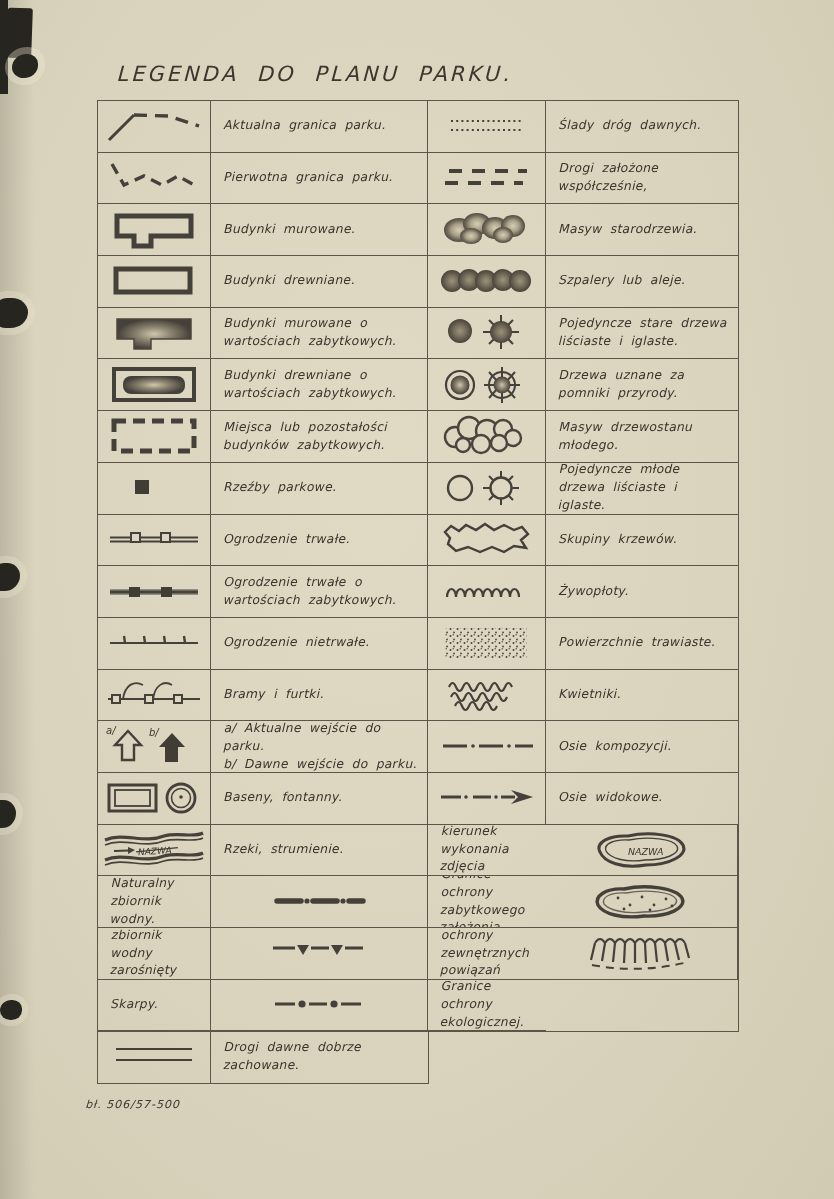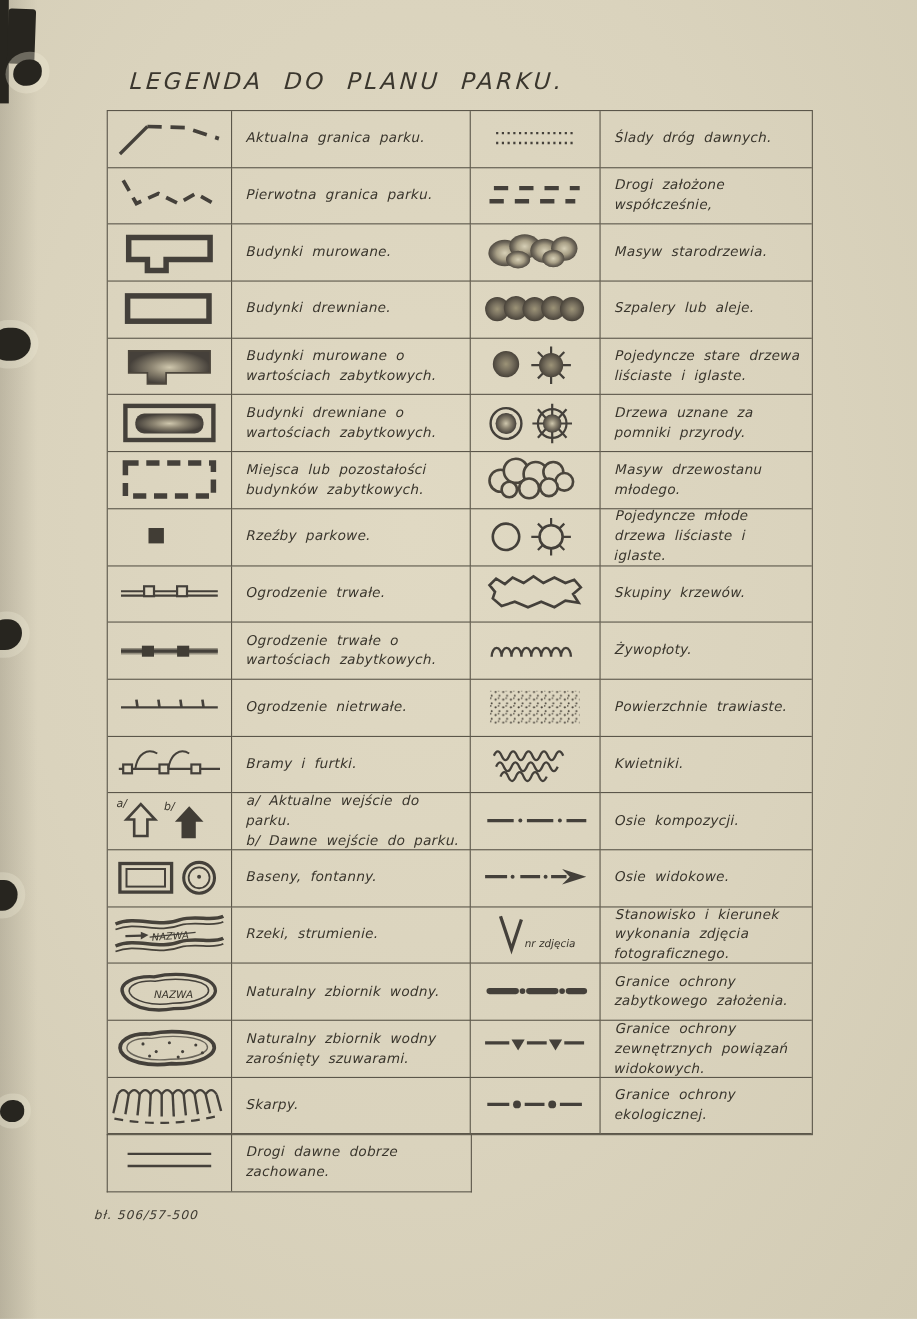--- a/index.html
+++ b/index.html
@@ -447,26 +447,20 @@
       <polygon points="33,23 26,20 26,27" fill="#44403a"></polygon>
       <g transform="rotate(-4 55 24)">
         <text x="36" y="27" font-size="9">NAZWA</text>
         <line x1="34" y1="23.5" x2="76" y2="22" stroke="#44403a" stroke-width="1.2"></line>
       </g>
     </svg>
   </div>
   <div class="cell tc">
       <div class="lbl">Rzeki, strumienie.</div>
     </div>
-  <div class="cell sc">
-    <svg viewBox="0 0 104 46" width="104" height="46">
-      <path d="M20 6 L30 36 L39 9" fill="none" stroke="#44403a" stroke-width="3"></path>
-      <text x="42" y="34" font-size="9.5">nr zdjęcia</text>
-    </svg>
-  </div>
   <div class="cell tc last">
       <div class="lbl">Stanowisko i kierunek wykonania zdjęcia fotograficznego.</div>
     </div>
 
   <div class="cell sc">
     <svg viewBox="0 0 104 46" width="104" height="46">
       <path d="M10 25 C5 15 20 8 38 9 C60 4 88 8 93 18 C98 28 80 38 56 38 C32 42 14 35 10 25 Z" fill="none" stroke="#44403a" stroke-width="3"></path>
       <path d="M16 24 C13 17 24 12 39 13 C59 9 83 12 87 19 C91 27 75 33 55 33 C35 36 20 31 16 24 Z" fill="none" stroke="#44403a" stroke-width="1.4"></path>
       <text x="38" y="28" font-size="9.5">NAZWA</text>
     </svg>

